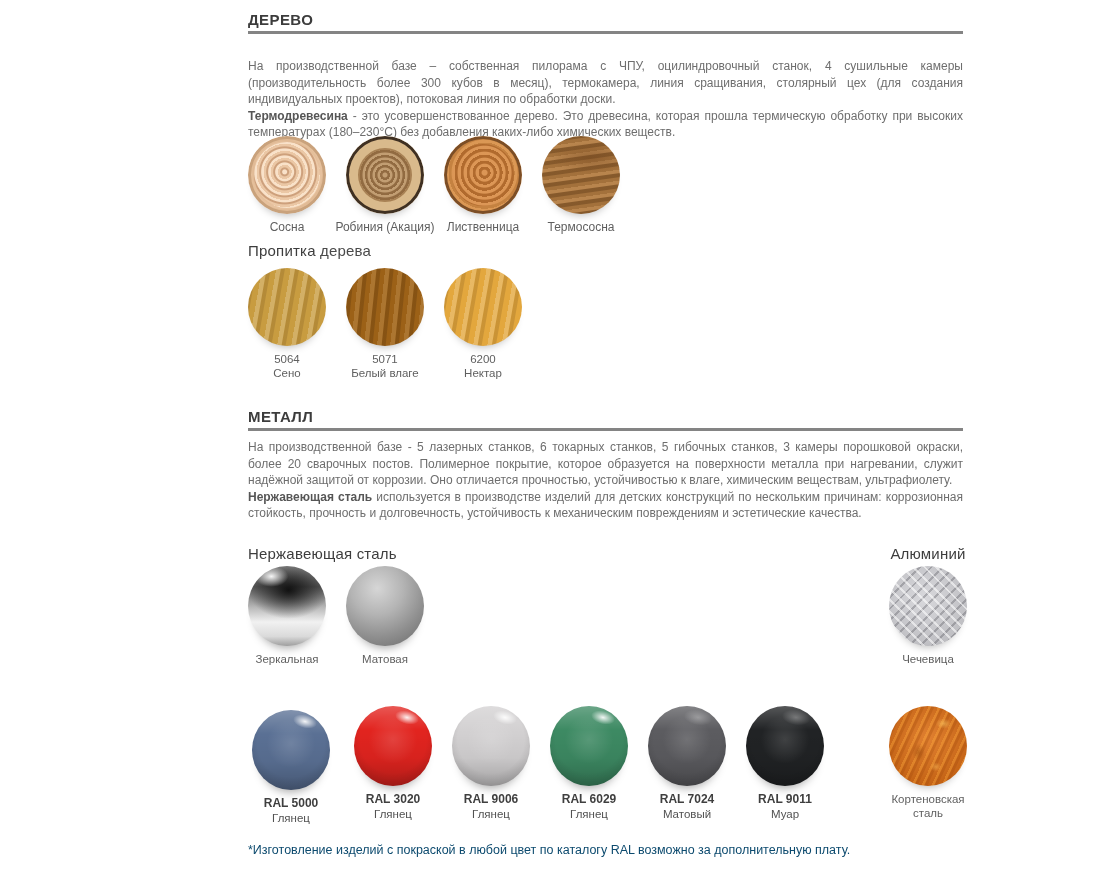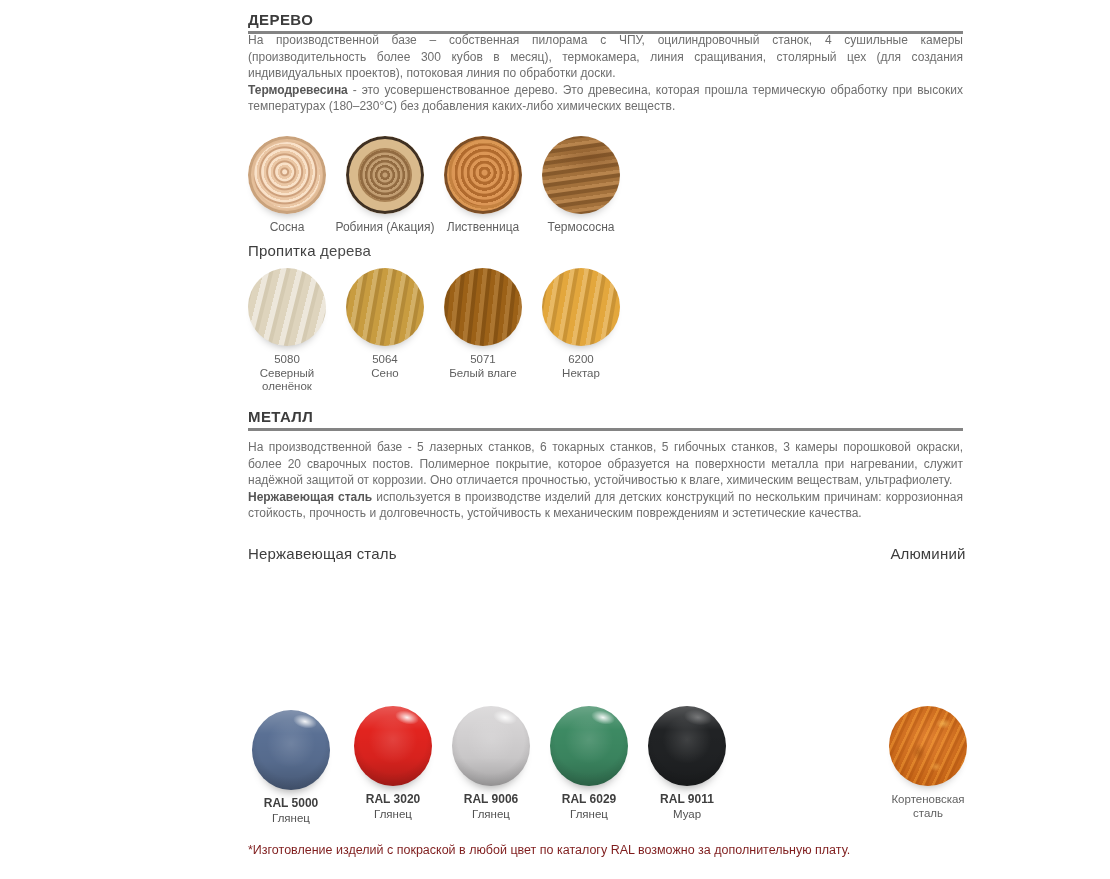--- a/index.html
+++ b/index.html
@@ -87,32 +87,32 @@
   .sheen::after { content:""; position:absolute; left:46%; top:5%; width:28px; height:15px;
       border-radius:50%; transform:rotate(10deg);
       background:radial-gradient(rgba(255,255,255,.30), rgba(255,255,255,0) 72%); }
   .sw-corten { background-image:
       radial-gradient(12px 8px at 70% 22%, rgba(255,204,102,.55), rgba(255,204,102,0) 65%),
       radial-gradient(10px 14px at 38% 58%, rgba(150,70,10,.5), rgba(150,70,10,0) 65%),
       radial-gradient(9px 7px at 60% 76%, rgba(255,190,90,.5), rgba(255,190,90,0) 65%),
       repeating-linear-gradient(115deg, rgba(255,172,62,.35) 0 2px, rgba(160,72,10,.3) 3px 5px, rgba(0,0,0,0) 6px 9px),
       radial-gradient(circle at 50% 40%, #e08030, #c05f12 85%); }
 
-  .footnote { font-size:12.5px; color:#7f1d1d; }
+  .footnote { font-size:12.5px; color:#0c4a6e; }
   .alu-label { position:absolute; left:638px; top:0; width:84px; text-align:center; white-space:nowrap; }
 </style>
 </head>
 <body>
 
 <div class="page">
 
   <div class="abs h1" style="top:11px">ДЕРЕВО</div>
   <div class="abs rule" style="top:31px"></div>
 
-  <p class="abs body" style="top:32px"><span>На производственной базе – собственная пилорама с ЧПУ, оцилиндровочный станок, 4 сушильные камеры (производительность более 300 кубов в месяц), термокамера, линия сращивания, столярный цех (для создания индивидуальных проектов), потоковая линия по обработки доски.</span><br>
+  <p class="abs body" style="top:58px"><span>На производственной базе – собственная пилорама с ЧПУ, оцилиндровочный станок, 4 сушильные камеры (производительность более 300 кубов в месяц), термокамера, линия сращивания, столярный цех (для создания индивидуальных проектов), потоковая линия по обработки доски.</span><br>
     <b>Термодревесина</b><span> - это усовершенствованное дерево. Это древесина, которая прошла термическую обработку при высоких температурах (180–230°С) без добавления каких-либо химических веществ.</span>
   </p>
 
   <div class="abs row" style="top:136px">
     <figure class="cell" style="margin:0">
       <div class="circle sw-pine" style="background-color: rgb(231, 195, 160);"></div>
       <figcaption class="cap nowrap" style="font-size:12px">Сосна</figcaption>
     </figure>
     <figure class="cell" style="margin:0">
       <div class="circle sw-robinia" style="background-color: rgb(168, 124, 78);"></div>
@@ -124,24 +124,20 @@
     </figure>
     <figure class="cell" style="margin:0">
       <div class="circle sw-thermo" style="background-color: rgb(162, 113, 59);"></div>
       <figcaption class="cap nowrap" style="font-size:12px">Термососна</figcaption>
     </figure>
   </div>
 
   <div class="abs h2" style="top:242px"><span>Пропитка</span><span class="light"> дерева</span></div>
 
   <div class="abs row" style="top:268px">
-    <figure class="cell" style="margin:0">
-      <div class="circle grain-light" style="background-color: rgb(222, 212, 189);"></div>
-      <figcaption class="cap"><span class="code2">5080</span><span>Северный оленёнок</span></figcaption>
-    </figure>
     <figure class="cell" style="margin:0">
       <div class="circle grain" style="background-color: rgb(200, 156, 64);"></div>
       <figcaption class="cap"><span class="code2">5064</span><span>Сено</span></figcaption>
     </figure>
     <figure class="cell" style="margin:0">
       <div class="circle grain-dark" style="background-color: rgb(156, 97, 23);"></div>
       <figcaption class="cap nowrap"><span class="code2">5071</span><span>Белый влаге</span></figcaption>
     </figure>
     <figure class="cell" style="margin:0">
       <div class="circle grain" style="background-color: rgb(227, 167, 61);"></div>
@@ -154,20 +150,34 @@
 
   <p class="abs body" style="top:439px"><span>На производственной базе - 5 лазерных станков, 6 токарных станков, 5 гибочных станков, 3 камеры порошковой окраски, более 20 сварочных постов. Полимерное покрытие, которое образуется на поверхности металла при нагревании, служит надёжной защитой от коррозии. Оно отличается прочностью, устойчивостью к влаге, химическим веществам, ультрафиолету.</span><br>
     <b>Нержавеющая сталь</b><span> используется в производстве изделий для детских конструкций по нескольким причинам: коррозионная стойкость, прочность и долговечность, устойчивость к механическим повреждениям и эстетические качества.</span>
   </p>
 
   <div class="abs" style="top:545px; height:18px">
     <span class="h2">Нержавеющая сталь</span>
     <span class="h2 alu-label">Алюминий</span>
   </div>
 
+  <div class="abs row" style="top:566px">
+    <figure class="cell" style="margin:0">
+      <div class="ball sw-mirror" style="background-color: rgb(199, 199, 199);"></div>
+      <figcaption class="cap nowrap">Зеркальная</figcaption>
+    </figure>
+    <figure class="cell" style="margin:0">
+      <div class="ball sw-matte" style="background-color: rgb(158, 158, 158);"></div>
+      <figcaption class="cap nowrap">Матовая</figcaption>
+    </figure>
+    <figure class="right-cell" style="margin:0">
+      <div class="circle sw-checker" style="width: 78px; height: 80px; background-color: rgb(195, 195, 199);"></div>
+      <figcaption class="cap nowrap">Чечевица</figcaption>
+    </figure>
+  </div>
 
 
   <div class="abs row" style="top:706px">
     <figure class="cell" style="margin:4px">
       <div class="ball shade glossy" style="background-color: rgb(90, 112, 148);"></div>
       <figcaption class="cap nowrap">
           <div class="ral-code">RAL 5000</div>
           <div class="ral-finish">Глянец</div>
         </figcaption>
     </figure>
@@ -186,20 +196,27 @@
         </figcaption>
     </figure>
     <figure class="cell" style="margin:0">
       <div class="ball shade glossy" style="background-color: rgb(61, 138, 99);"></div>
       <figcaption class="cap nowrap">
           <div class="ral-code">RAL 6029</div>
           <div class="ral-finish">Глянец</div>
         </figcaption>
     </figure>
     <figure class="cell" style="margin:0">
+      <div class="ball shade sheen" style="background-color: rgb(92, 92, 96);"></div>
+      <figcaption class="cap nowrap">
+          <div class="ral-code">RAL 7024</div>
+          <div class="ral-finish">Матовый</div>
+        </figcaption>
+    </figure>
+    <figure class="cell" style="margin:0">
       <div class="ball shade sheen" style="background-color: rgb(33, 35, 37);"></div>
       <figcaption class="cap nowrap">
           <div class="ral-code">RAL 9011</div>
           <div class="ral-finish">Муар</div>
         </figcaption>
     </figure>
     <figure class="right-cell" style="margin:0">
       <div class="circle sw-corten" style="width: 78px; height: 80px; background-color: rgb(210, 112, 31);"></div>
       <figcaption class="cap">Кортеновская сталь</figcaption>
     </figure>

